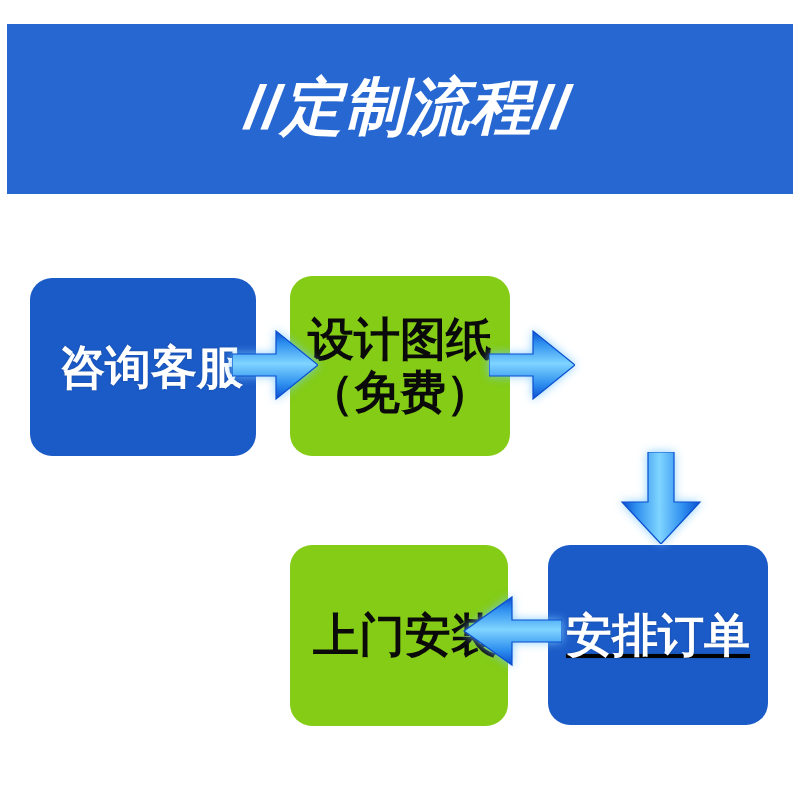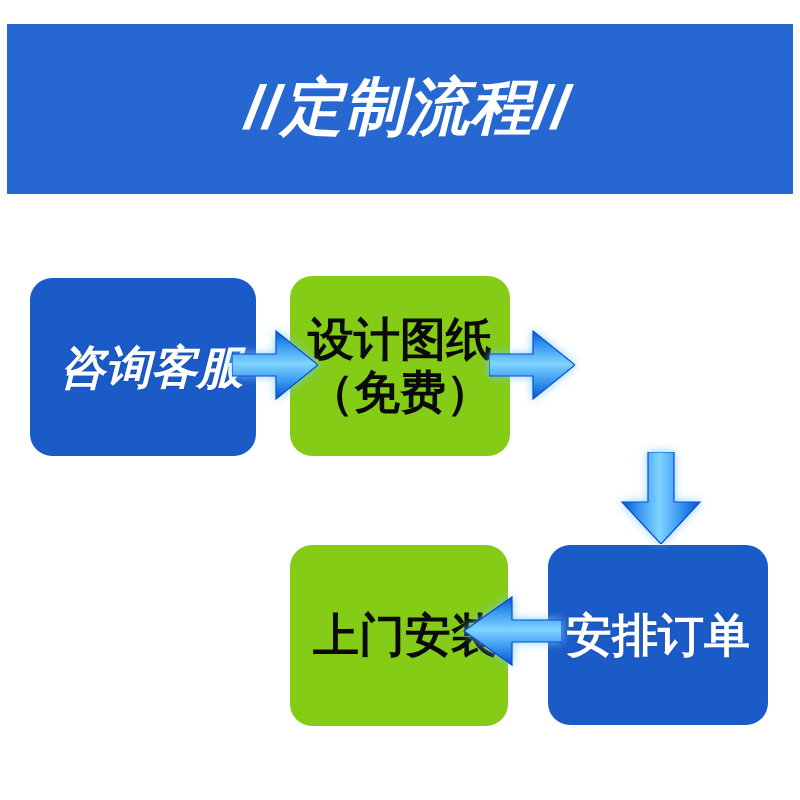--- a/index.html
+++ b/index.html
@@ -76,24 +76,24 @@
   }
   .box-gray .box-label {
     color: #0a0a0a;
   }
 
   
   #box-consult     { left: 30px;  top: 278px; width: 226px; height: 178px; }
   #box-design      { left: 290px; top: 276px; width: 220px; height: 180px; }
   #box-confirm     { left: 548px; top: 278px; width: 222px; height: 178px; }
   #box-install     { left: 290px; top: 545px; width: 218px; height: 181px; }
-  #box-order       { left: 548px; top: 545px; width: 220px; height: 180px; }
+  #box-order       { left: 548px; top: 545px; width: 220px; height: 180px; text-decoration: underline; }
 
   
-  #box-consult .box-label { transform: translateX(8px); font-style: italic; }
+  #box-consult .box-label { transform: translateX(8px); }
   #box-install .box-label { transform: translateX(6px); }
 
   
   .arrow {
     position: absolute;
     z-index: 6;
     pointer-events: none;
     filter: drop-shadow(0 0 5px rgba(120,200,255,0.85));
   }
   .arrow svg { display: block; }

